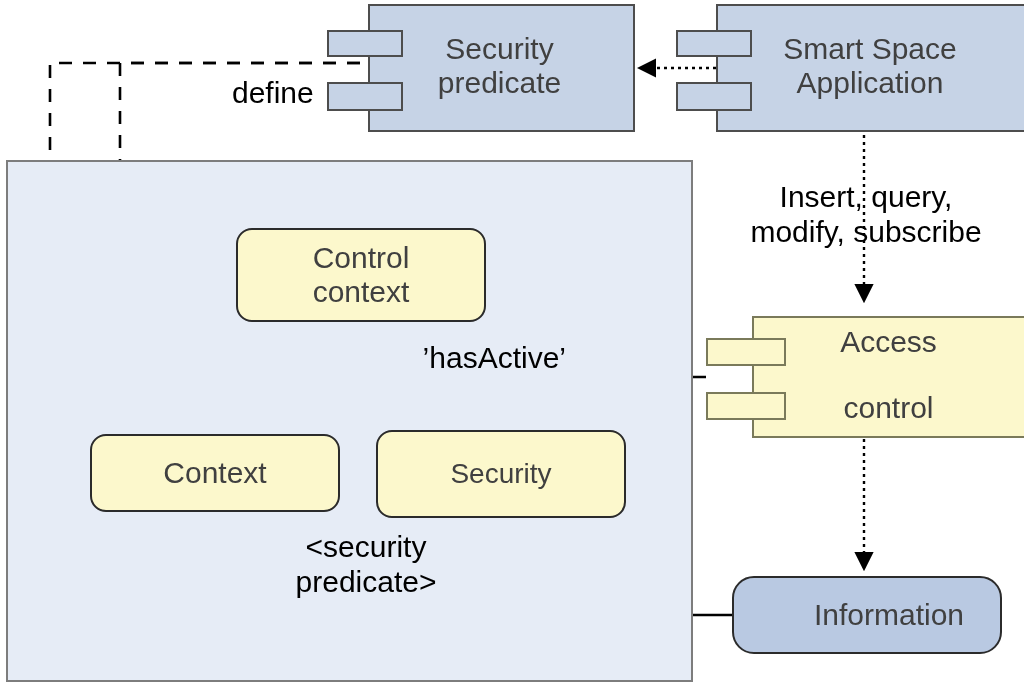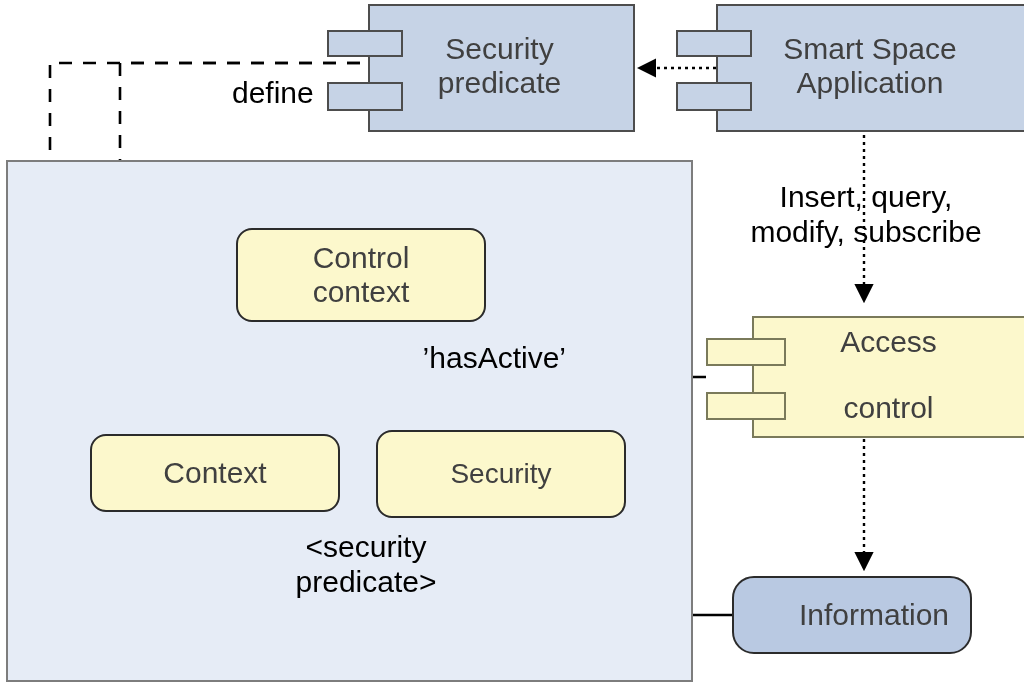--- a/index.html
+++ b/index.html
@@ -83,21 +83,21 @@
   <div style="position:absolute;left:706px;top:316px;width:318px;height:118px;">
     <div class="comp-yellow" style="position:absolute;left:46px;top:0;width:272px;height:118px;"></div>
     <div class="tab-yellow" style="left:0;top:22px;width:80px;height:28px;"></div>
     <div class="tab-yellow" style="left:0;top:76px;width:80px;height:28px;"></div>
     <div class="node f30" style="left:50px;top:12px;width:265px;height:94px;flex-direction:column;background:transparent;border:0;gap:32px;">
       <span>Access</span>
       <span>control</span>
     </div>
   </div>
 
-  <div class="node rrect-blue f30" style="left:732px;top:576px;width:240px;height:78px;padding-left:44px;">
+  <div class="node rrect-blue f30" style="left:732px;top:576px;width:270px;height:78px;padding-left:44px;">
     <span>Information</span>
   </div>
 
   <div class="node rrect-yellow f30" style="left:236px;top:228px;width:250px;height:94px;flex-direction:column;">
     <span>Control</span>
     <span>context</span>
   </div>
 
   <div class="node rrect-yellow f30" style="left:90px;top:434px;width:250px;height:78px;">
     <span>Context</span>

